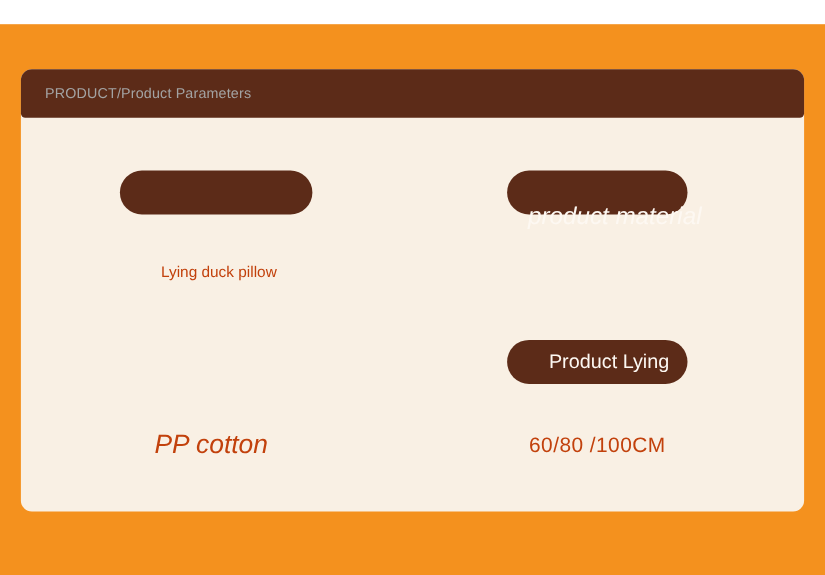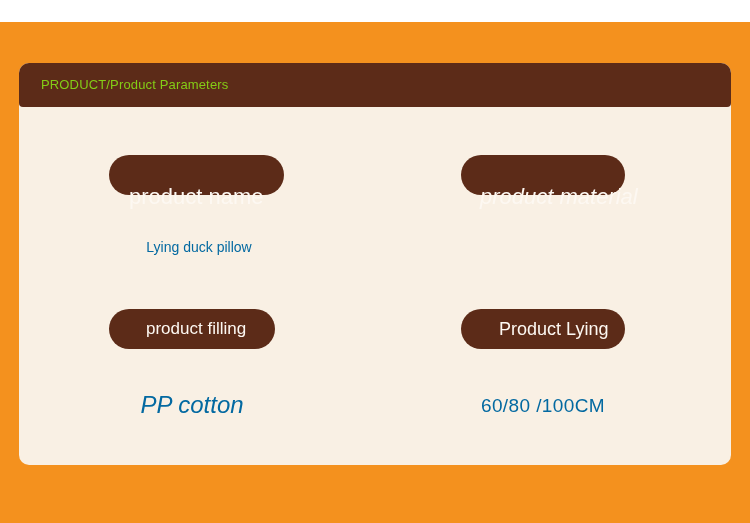--- a/index.html
+++ b/index.html
@@ -63,21 +63,21 @@
     background: #5c2b18;
     border-radius: 10px 10px 4px 4px;
     box-sizing: border-box;
   }
 
   #card-header-title {
     position: absolute;
     left: 22px;
     top: 14px;
     font-size: 13px;
-    color: #84cc16;
+    color: #a3a3a3;
     letter-spacing: 0.15px;
     white-space: nowrap;
   }
 
   
   #param-grid {
     position: absolute;
     left: 0;
     top: 44px;
     width: 712px;
@@ -98,21 +98,21 @@
   .param-pill-label {
     position: absolute;
     color: #fdf8f2;
     white-space: nowrap;
     top: 50%;
     transform: translateY(-50%);
   }
 
   .param-value {
     position: absolute;
-    color: #0369a1;
+    color: #c2410c;
     white-space: nowrap;
     text-align: center;
   }
 
   
   #cell-product-name { left: 0; top: 0; width: 356px; height: 180px; }
   #pill-product-name { left: 90px; top: 48px; width: 175px; height: 40px; }
   #pill-label-product-name { left: 110px; font-size: 22px; }
   #value-product-name { left: 60px; top: 132px; width: 240px; font-size: 14px; }
 
@@ -145,33 +145,29 @@
   <div id="card">
 
     <div id="card-header">
       <div id="card-header-title">PRODUCT/Product Parameters</div>
     </div>
 
     <div id="param-grid">
 
       <div class="param-cell" id="cell-product-name">
         <div class="param-pill" id="pill-product-name"></div>
-        <div class="param-pill-label" id="pill-label-product-name">product name</div>
         <div class="param-value" id="value-product-name">Lying duck pillow</div>
       </div>
 
       <div class="param-cell" id="cell-product-material">
         <div class="param-pill" id="pill-product-material"></div>
         <div class="param-pill-label" id="pill-label-product-material">product material</div>
       </div>
 
       <div class="param-cell" id="cell-product-filling">
-        <div class="param-pill" id="pill-product-filling">
-          <div class="param-pill-label" id="pill-label-product-filling">product filling</div>
-        </div>
         <div class="param-value" id="value-product-filling">PP cotton</div>
       </div>
 
       <div class="param-cell" id="cell-product-size">
         <div class="param-pill" id="pill-product-size">
           <div class="param-pill-label" id="pill-label-product-size">Product Lying</div>
         </div>
         <div class="param-value" id="value-product-size">60/80 /100CM</div>
       </div>
 

